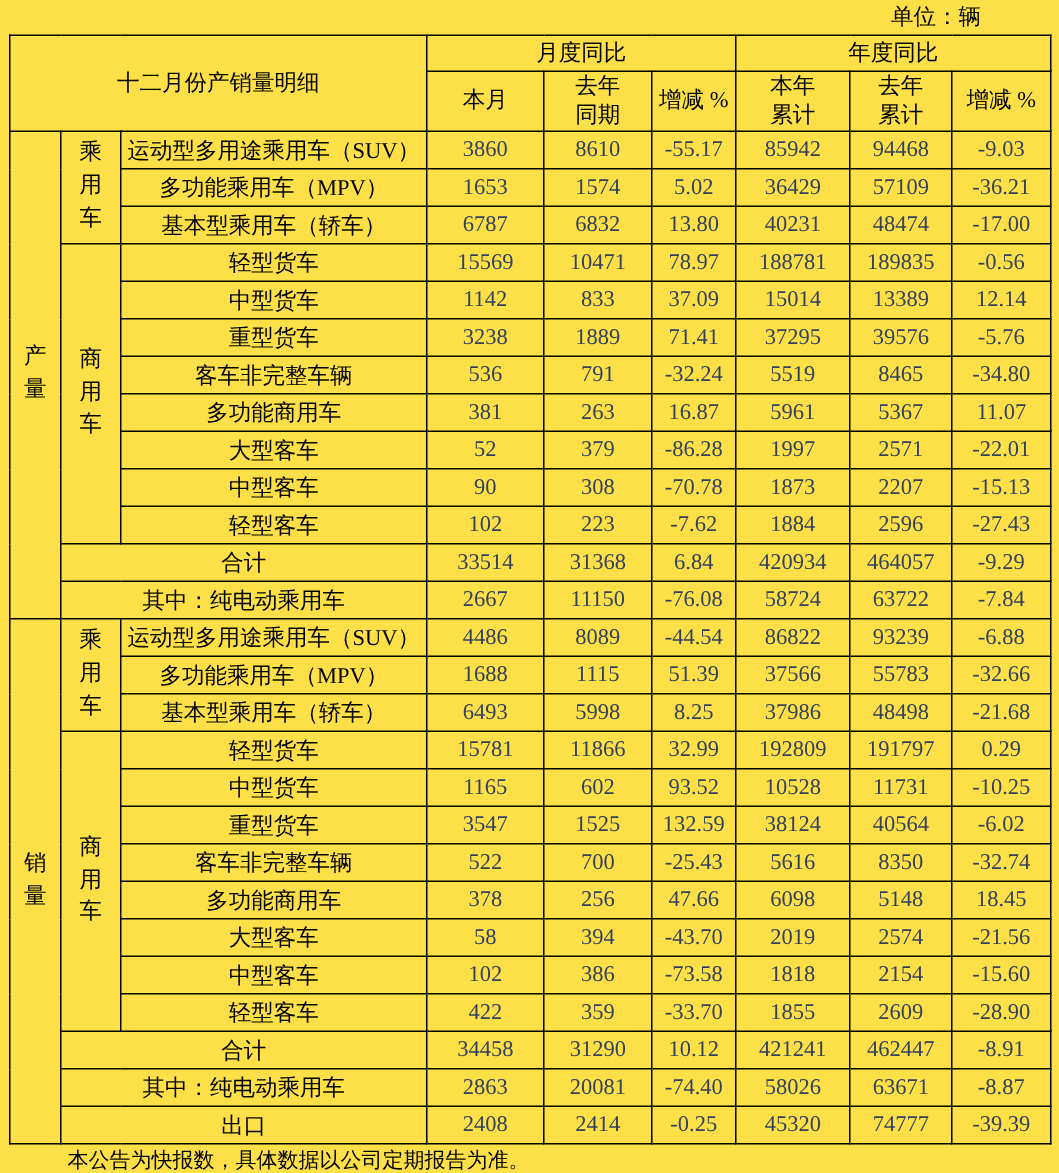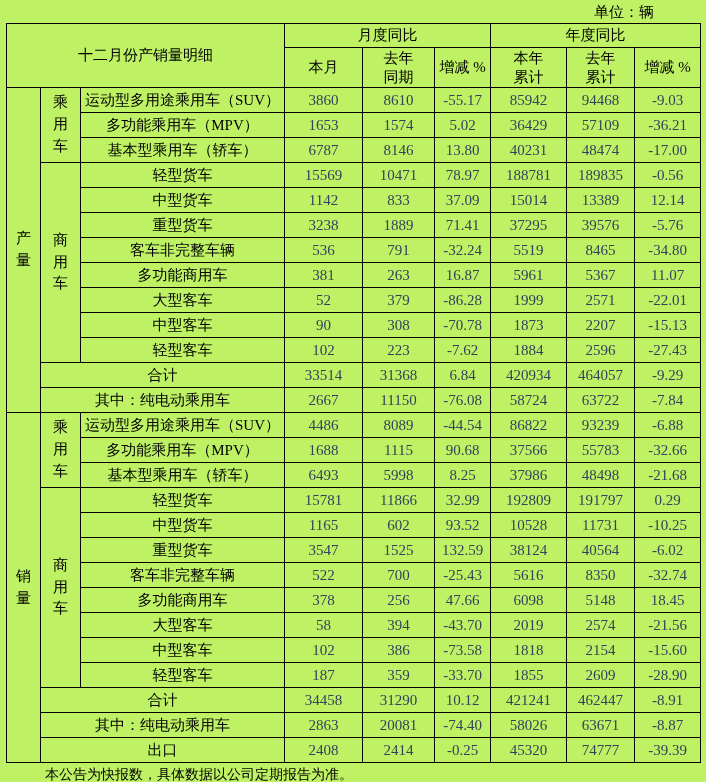--- a/index.html
+++ b/index.html
@@ -5,21 +5,21 @@
   html, body {
     margin: 0;
     padding: 0;
     background: #ffffff;
     font-family: "Liberation Serif", "DejaVu Serif", serif;
     color: #000000;
   }
   .page {
     width: 706px;
     height: 782px;
-    background: #bef264;
+    background: #fde047;
     box-sizing: border-box;
     padding-top: 2px;
     overflow: hidden;
   }
   .unit-label {
     text-align: right;
     padding-right: 52px;
     font-size: 15px;
     height: 21px;
     line-height: 21px;
@@ -123,21 +123,21 @@
           <td class="num">1653</td>
           <td class="num">1574</td>
           <td class="num">5.02</td>
           <td class="num">36429</td>
           <td class="num">57109</td>
           <td class="num">-36.21</td>
         </tr>
         <tr>
           <td class="item">基本型乘用车（轿车）</td>
           <td class="num">6787</td>
-          <td class="num">8146</td>
+          <td class="num">6832</td>
           <td class="num">13.80</td>
           <td class="num">40231</td>
           <td class="num">48474</td>
           <td class="num">-17.00</td>
         </tr>
         <tr>
           <td class="vert" rowspan="8">商
 用
 车</td>
           <td class="item">轻型货车</td>
@@ -182,21 +182,21 @@
           <td class="num">16.87</td>
           <td class="num">5961</td>
           <td class="num">5367</td>
           <td class="num">11.07</td>
         </tr>
         <tr>
           <td class="item">大型客车</td>
           <td class="num">52</td>
           <td class="num">379</td>
           <td class="num">-86.28</td>
-          <td class="num">1999</td>
+          <td class="num">1997</td>
           <td class="num">2571</td>
           <td class="num">-22.01</td>
         </tr>
         <tr>
           <td class="item">中型客车</td>
           <td class="num">90</td>
           <td class="num">308</td>
           <td class="num">-70.78</td>
           <td class="num">1873</td>
           <td class="num">2207</td>
@@ -240,21 +240,21 @@
           <td class="num">8089</td>
           <td class="num">-44.54</td>
           <td class="num">86822</td>
           <td class="num">93239</td>
           <td class="num">-6.88</td>
         </tr>
         <tr>
           <td class="item">多功能乘用车（MPV）</td>
           <td class="num">1688</td>
           <td class="num">1115</td>
-          <td class="num">90.68</td>
+          <td class="num">51.39</td>
           <td class="num">37566</td>
           <td class="num">55783</td>
           <td class="num">-32.66</td>
         </tr>
         <tr>
           <td class="item">基本型乘用车（轿车）</td>
           <td class="num">6493</td>
           <td class="num">5998</td>
           <td class="num">8.25</td>
           <td class="num">37986</td>
@@ -322,21 +322,21 @@
           <td class="item">中型客车</td>
           <td class="num">102</td>
           <td class="num">386</td>
           <td class="num">-73.58</td>
           <td class="num">1818</td>
           <td class="num">2154</td>
           <td class="num">-15.60</td>
         </tr>
         <tr>
           <td class="item">轻型客车</td>
-          <td class="num">187</td>
+          <td class="num">422</td>
           <td class="num">359</td>
           <td class="num">-33.70</td>
           <td class="num">1855</td>
           <td class="num">2609</td>
           <td class="num">-28.90</td>
         </tr>
         <tr>
           <td class="item" colspan="2">合计</td>
           <td class="num">34458</td>
           <td class="num">31290</td>

